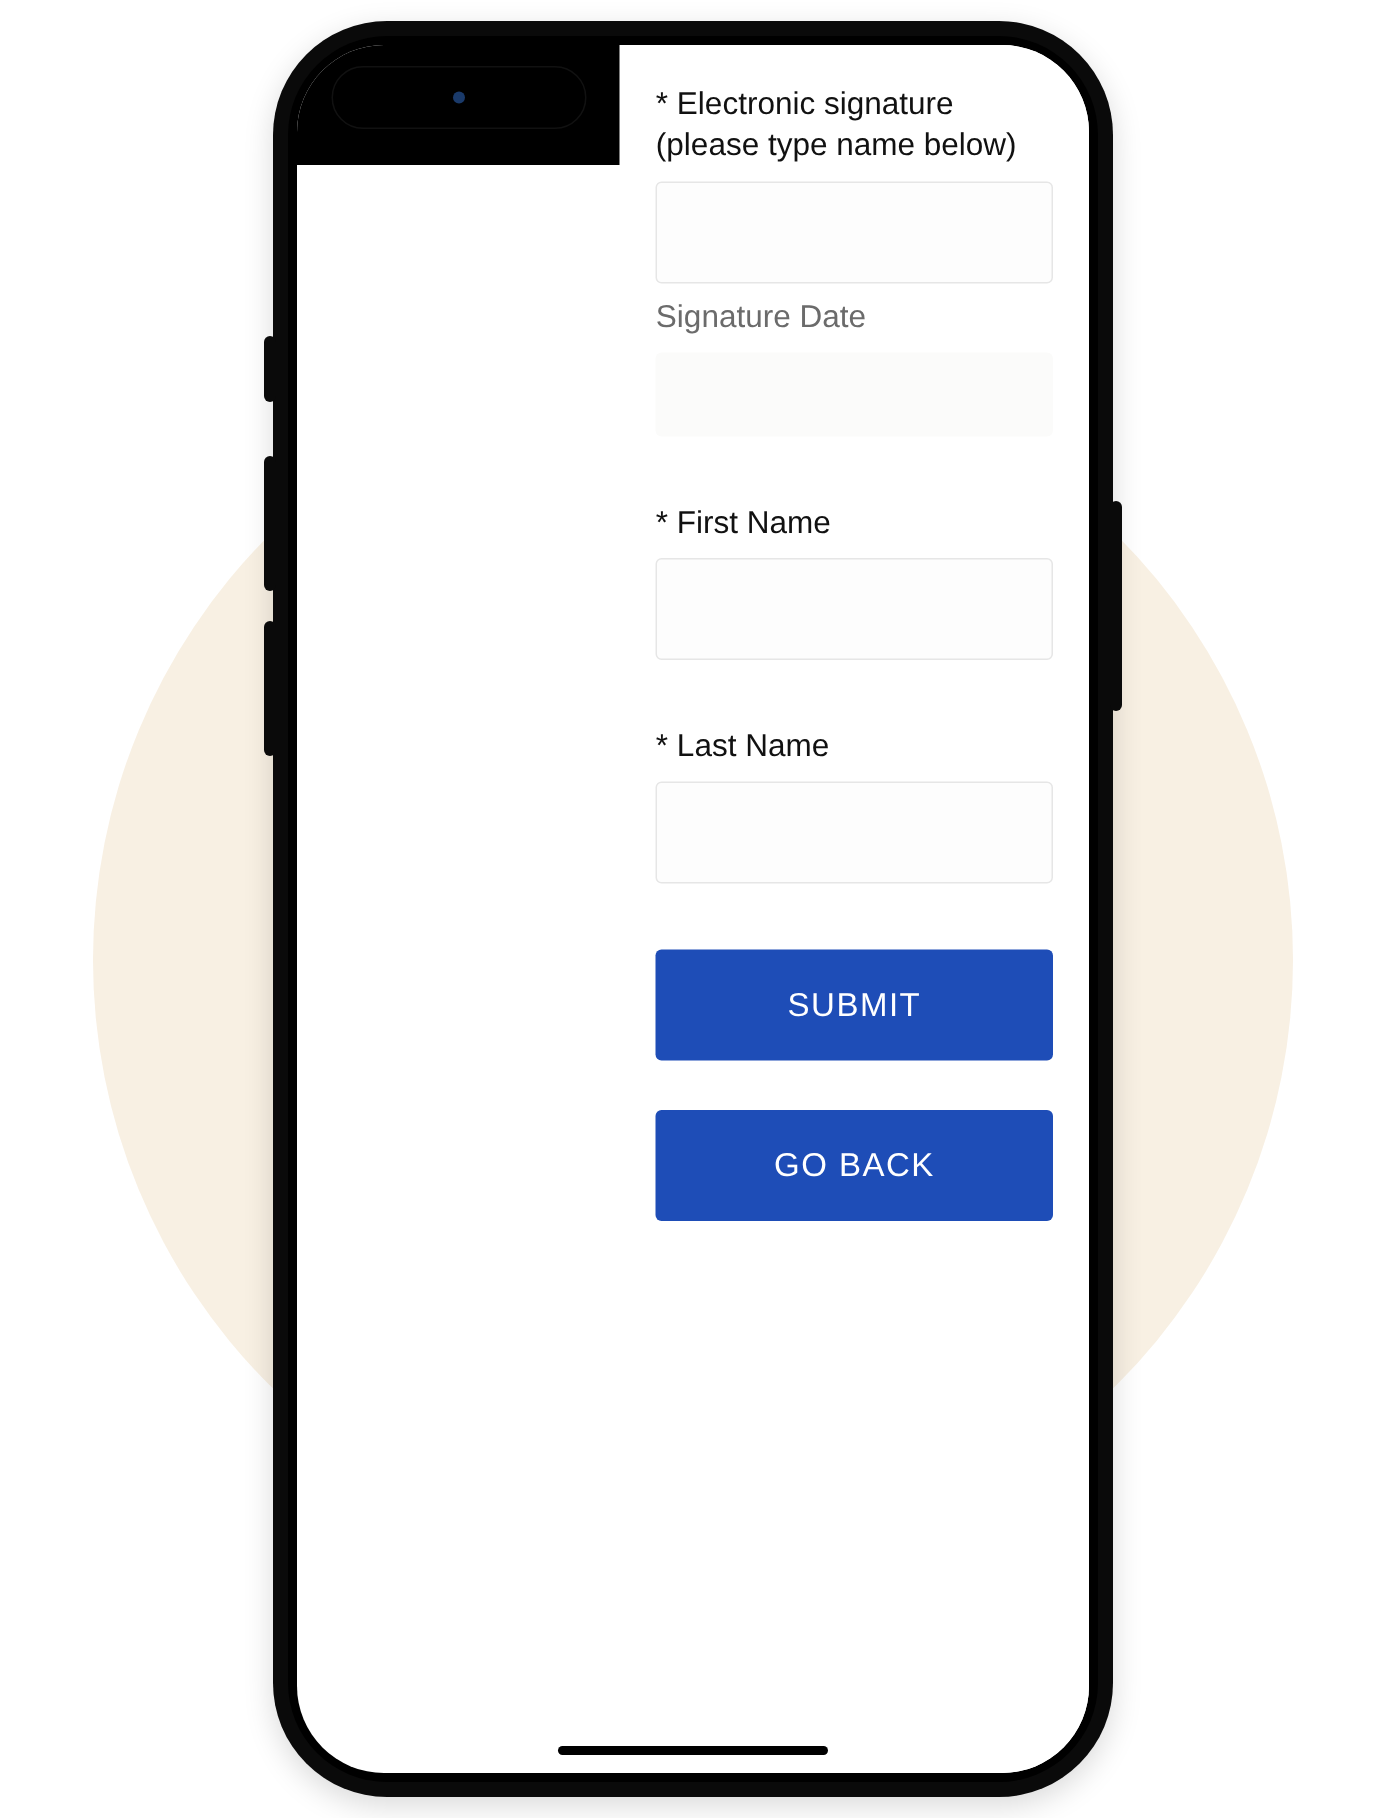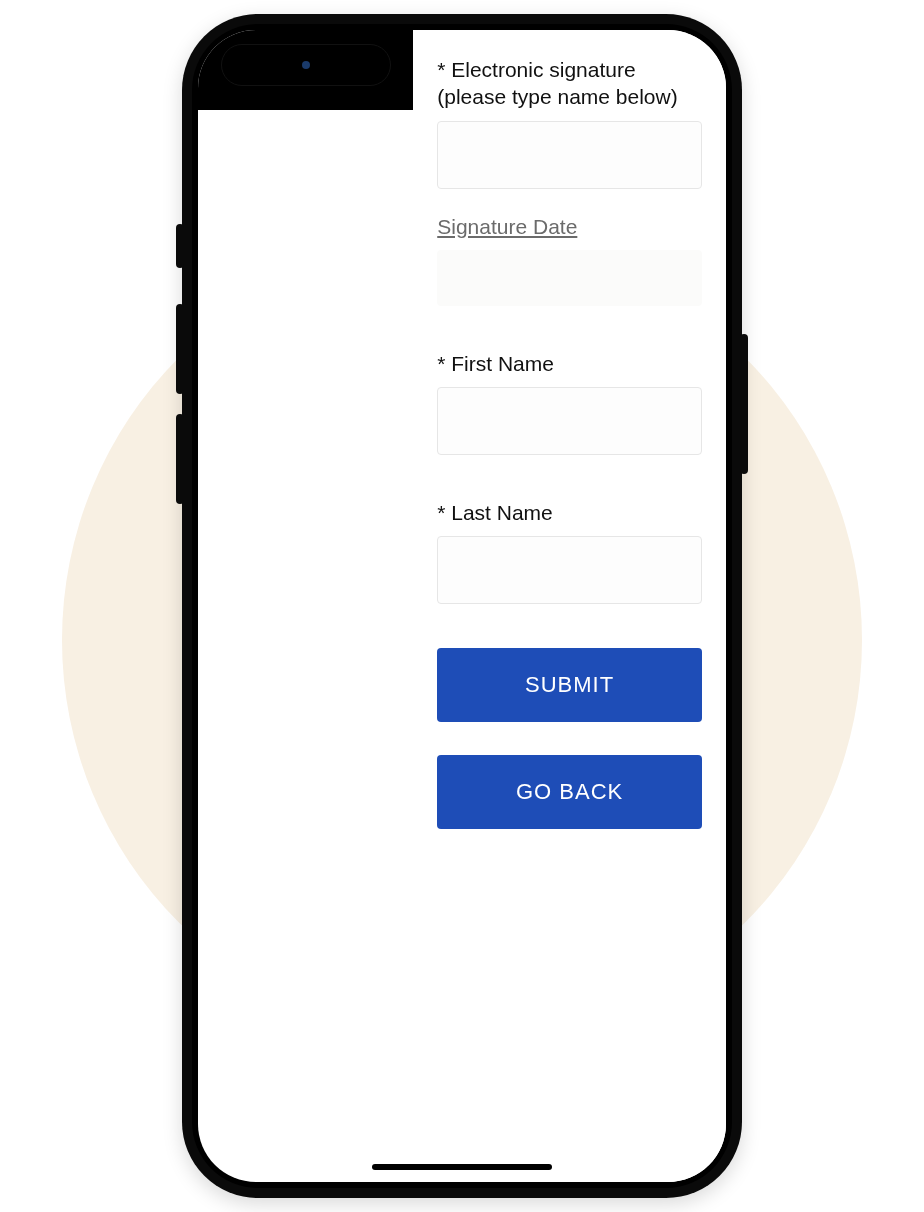--- a/index.html
+++ b/index.html
@@ -101,32 +101,31 @@
       gap: 8px;
     }
     .signal-icon, .wifi-icon, .battery-icon { display: inline-flex; }
     .content {
       flex: 1;
       background: #fff;
       padding: 26px 24px 0 24px;
       overflow: hidden;
     }
     .field {
-      margin-bottom: 24px;
+      margin-bottom: 9px;
     }
     .field.wide-gap { margin-bottom: 44px; }
     .field-label {
       font-size: 21px;
       color: #111;
       margin-bottom: 10px;
       line-height: 1.3;
     }
     .field-label.muted {
       color: #6b6b6b;
-      text-decoration: underline;
     }
     .input {
       width: 100%;
       height: 68px;
       border: 1px solid #e6e6e6;
       border-radius: 4px;
       background: #fdfdfd;
       font-size: 18px;
       padding: 0 14px;
       outline: none;

